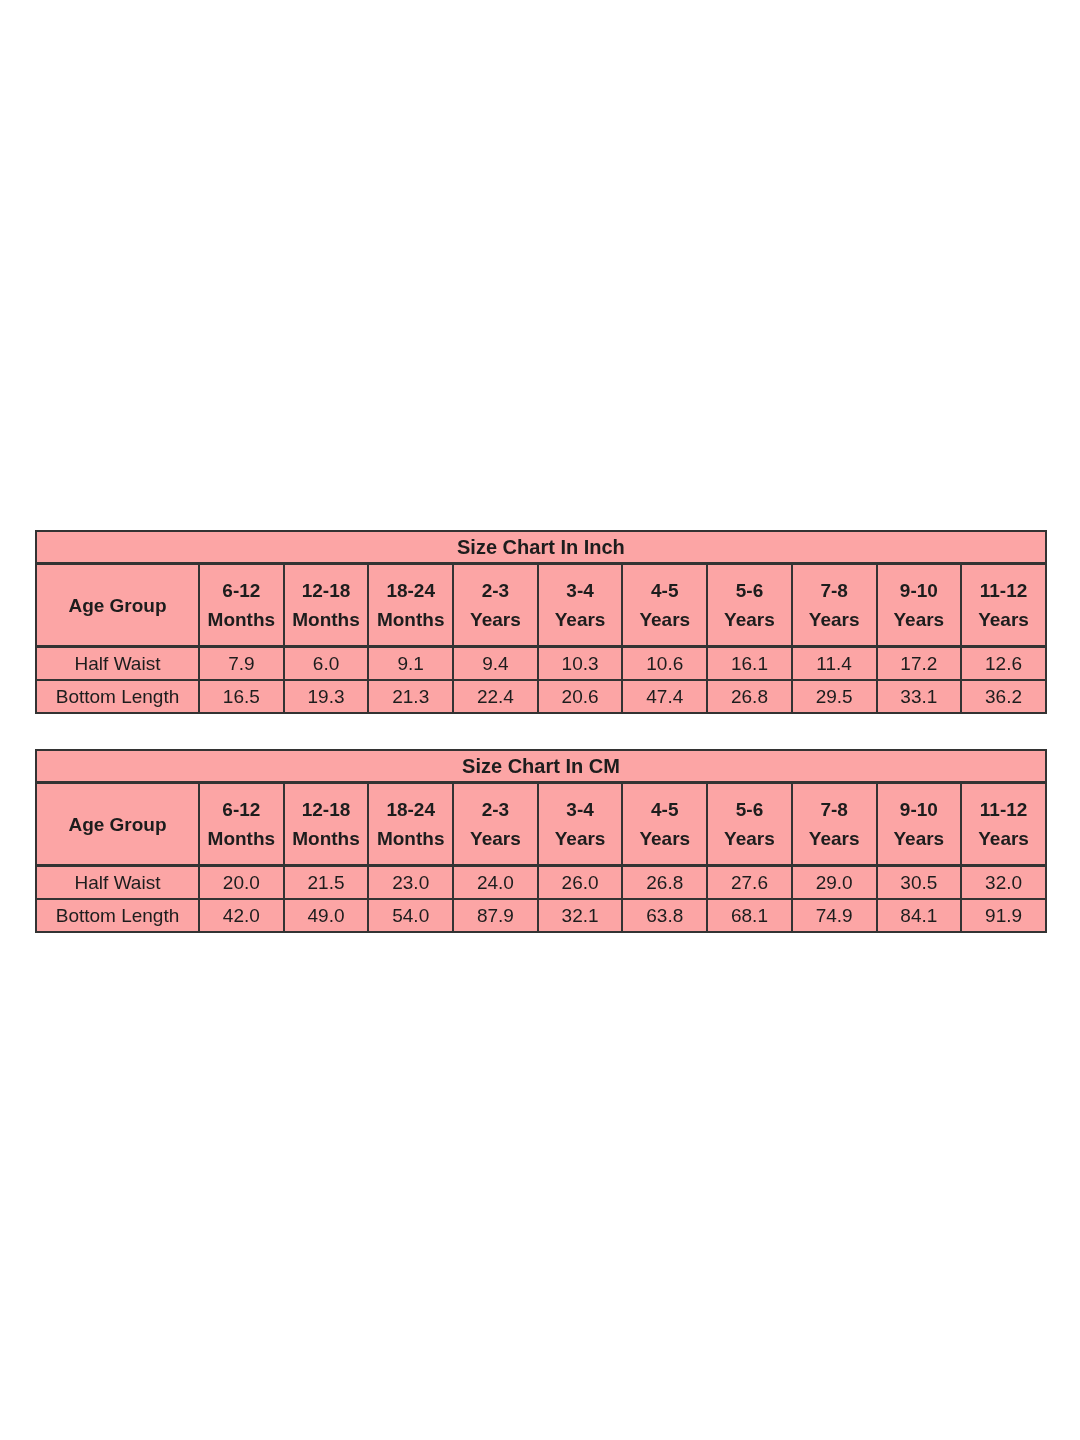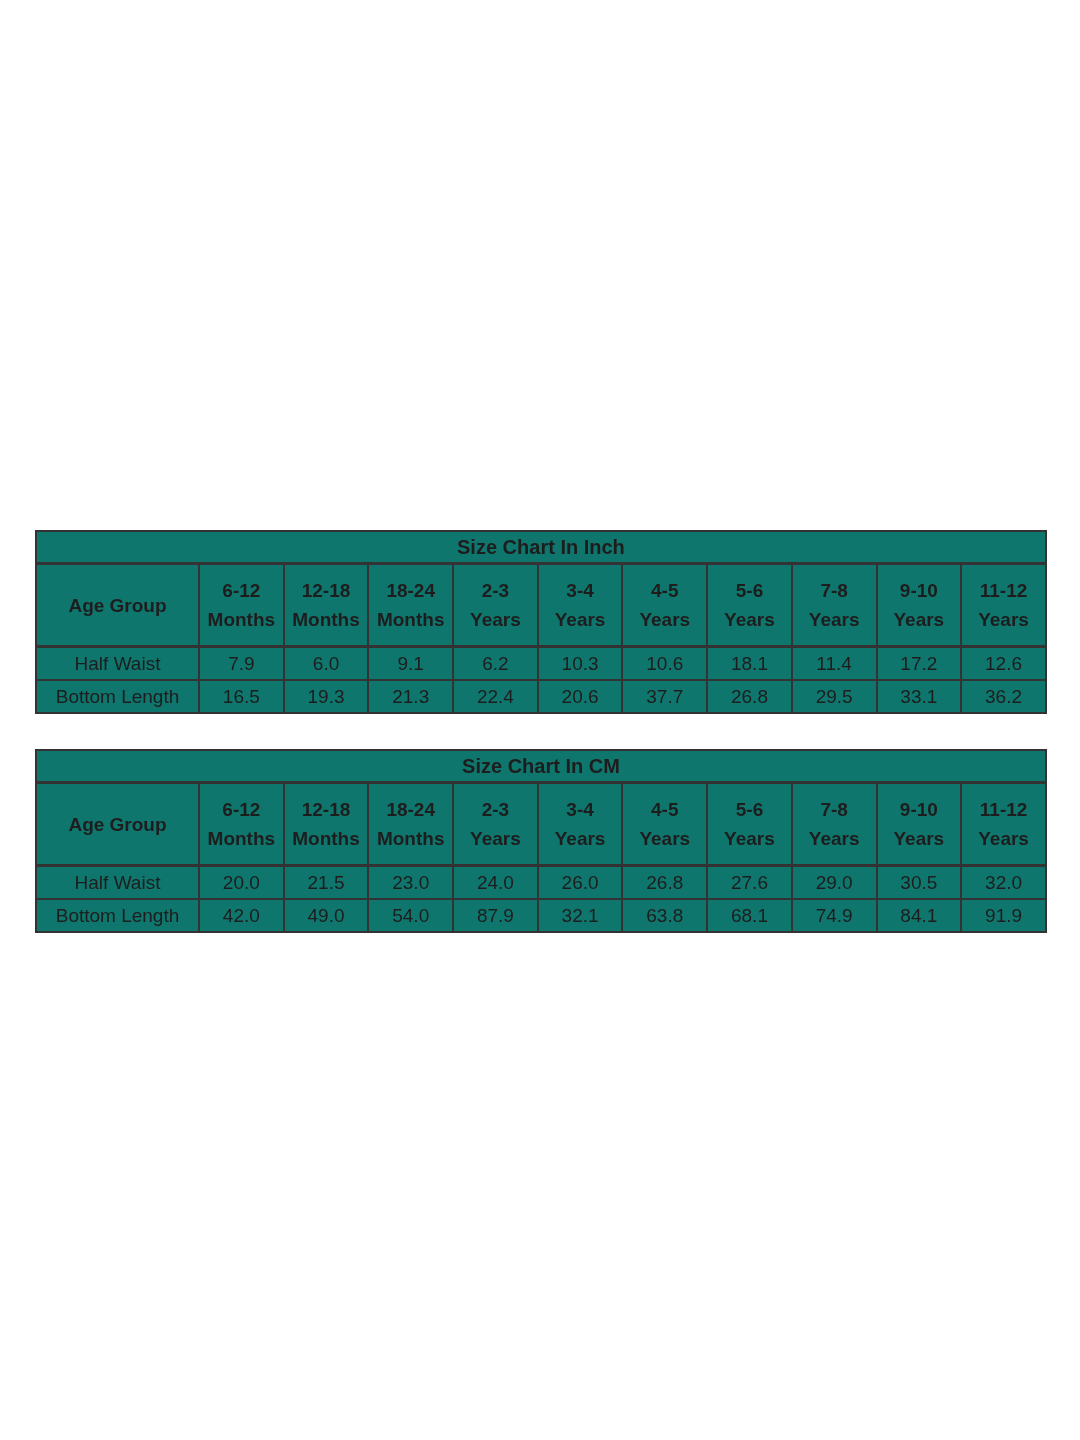--- a/index.html
+++ b/index.html
@@ -14,21 +14,21 @@
     background: #ffffff;
     font-family: "Liberation Sans", sans-serif;
     color: #1d1d1d;
   }
   table.size-chart {
     position: absolute;
     left: 35px;
     width: 1010px;
     border-collapse: collapse;
     table-layout: fixed;
-    background: #0f766e;
+    background: #fca5a5;
   }
   table.size-chart.t0 { top: 530px; }
   table.size-chart.t1 { top: 749px; }
   table.size-chart td {
     border: 2px solid #333333;
     text-align: center;
     vertical-align: middle;
     padding: 0;
     overflow: hidden;
   }
@@ -119,36 +119,36 @@
       <td>
             <div>11-12</div>
             <div>Years</div>
           </td>
     </tr>
     <tr class="data">
       <td class="lbl">Half Waist</td>
       <td>7.9</td>
       <td>6.0</td>
       <td>9.1</td>
-      <td>6.2</td>
+      <td>9.4</td>
       <td>10.3</td>
       <td>10.6</td>
-      <td>18.1</td>
+      <td>16.1</td>
       <td>11.4</td>
       <td>17.2</td>
       <td>12.6</td>
     </tr>
     <tr class="data">
       <td class="lbl">Bottom Length</td>
       <td>16.5</td>
       <td>19.3</td>
       <td>21.3</td>
       <td>22.4</td>
       <td>20.6</td>
-      <td>37.7</td>
+      <td>47.4</td>
       <td>26.8</td>
       <td>29.5</td>
       <td>33.1</td>
       <td>36.2</td>
     </tr>
   </tbody>
     </table>
 
   <table class="size-chart t1">
     <colgroup>

